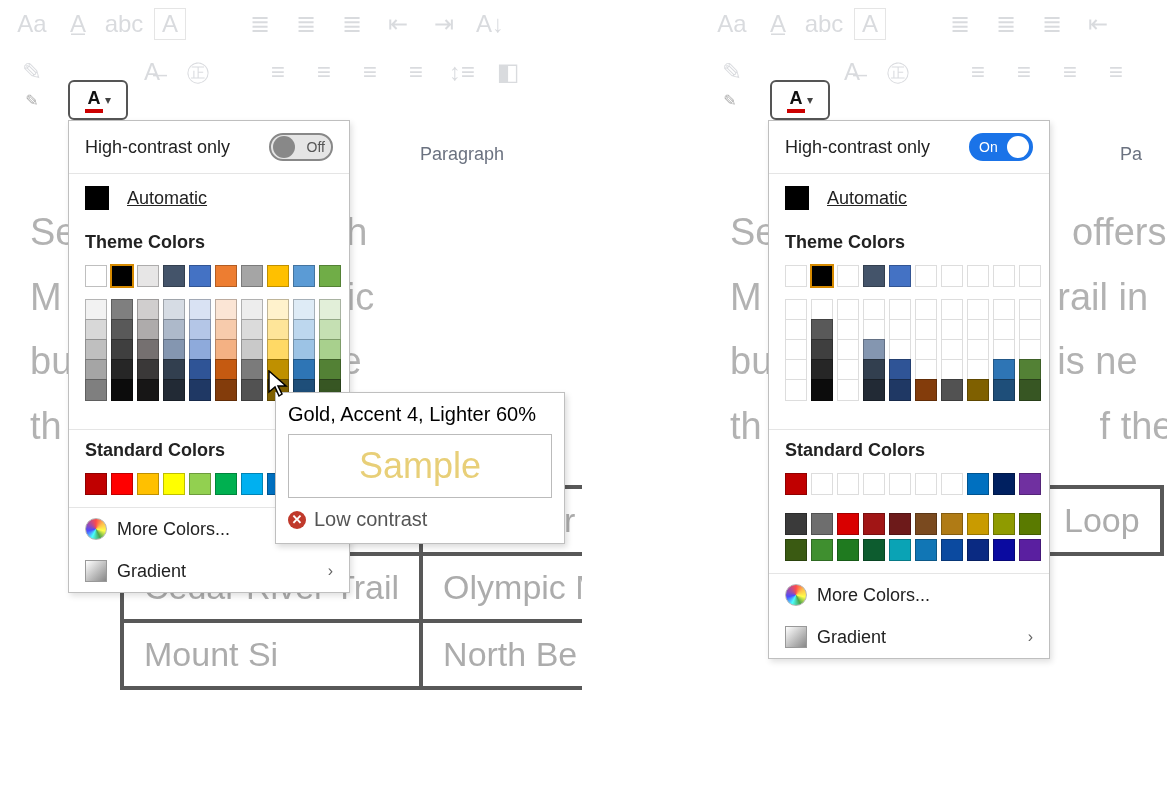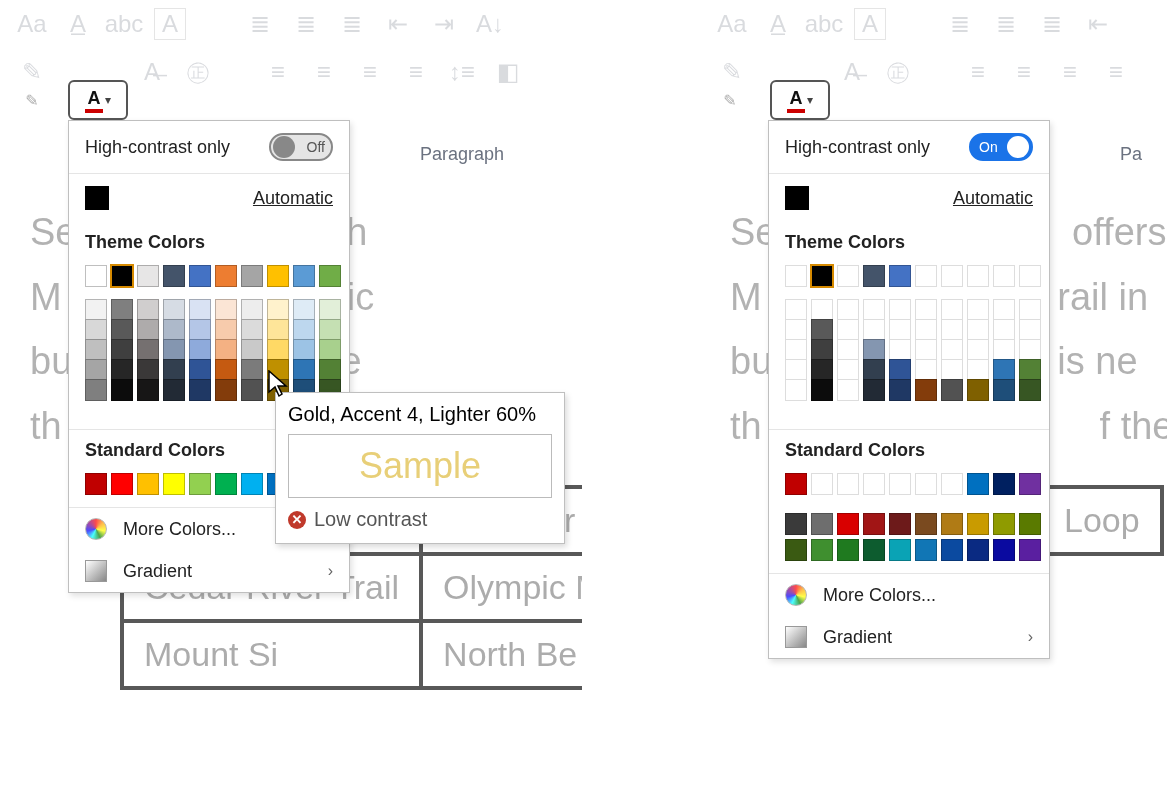--- a/index.html
+++ b/index.html
@@ -113,22 +113,21 @@
     font-size: 18px;
     color: #222;
   }
   .pp-left { left: 68px; }
   .pp-right { left: 68px; }
 
   .popup .row {
     padding: 12px 16px;
     display: flex;
     align-items: center;
-    gap: 12px;
-    justify-content: space-between;
+    gap: 18px;
   }
   .popup .sep { border-top: 1px solid #e5e5e5; }
   .popup .heading {
     font-weight: 700;
     padding: 10px 16px 6px;
   }
   .toggle {
     width: 64px;
     height: 28px;
     border-radius: 14px;
@@ -171,21 +170,21 @@
   .sw {
     width:22px; height:22px;
     border:1px solid rgba(0,0,0,.25);
   }
   .sw.sel { outline:2px solid #d68a00; outline-offset:-1px; }
   .sw.empty { background:#fff; border:1px solid #ddd; }
   
   .more-row {
     display:flex;
     align-items:center;
-    gap:16px;
+    gap:10px;
     padding:10px 16px;
   }
   .palette-icon {
     width:22px; height:22px;
     border-radius:50%;
     border:1px solid #999;
     background: conic-gradient(red,orange,yellow,green,cyan,blue,purple,red);
     opacity:.7;
   }
   .grad-icon {

